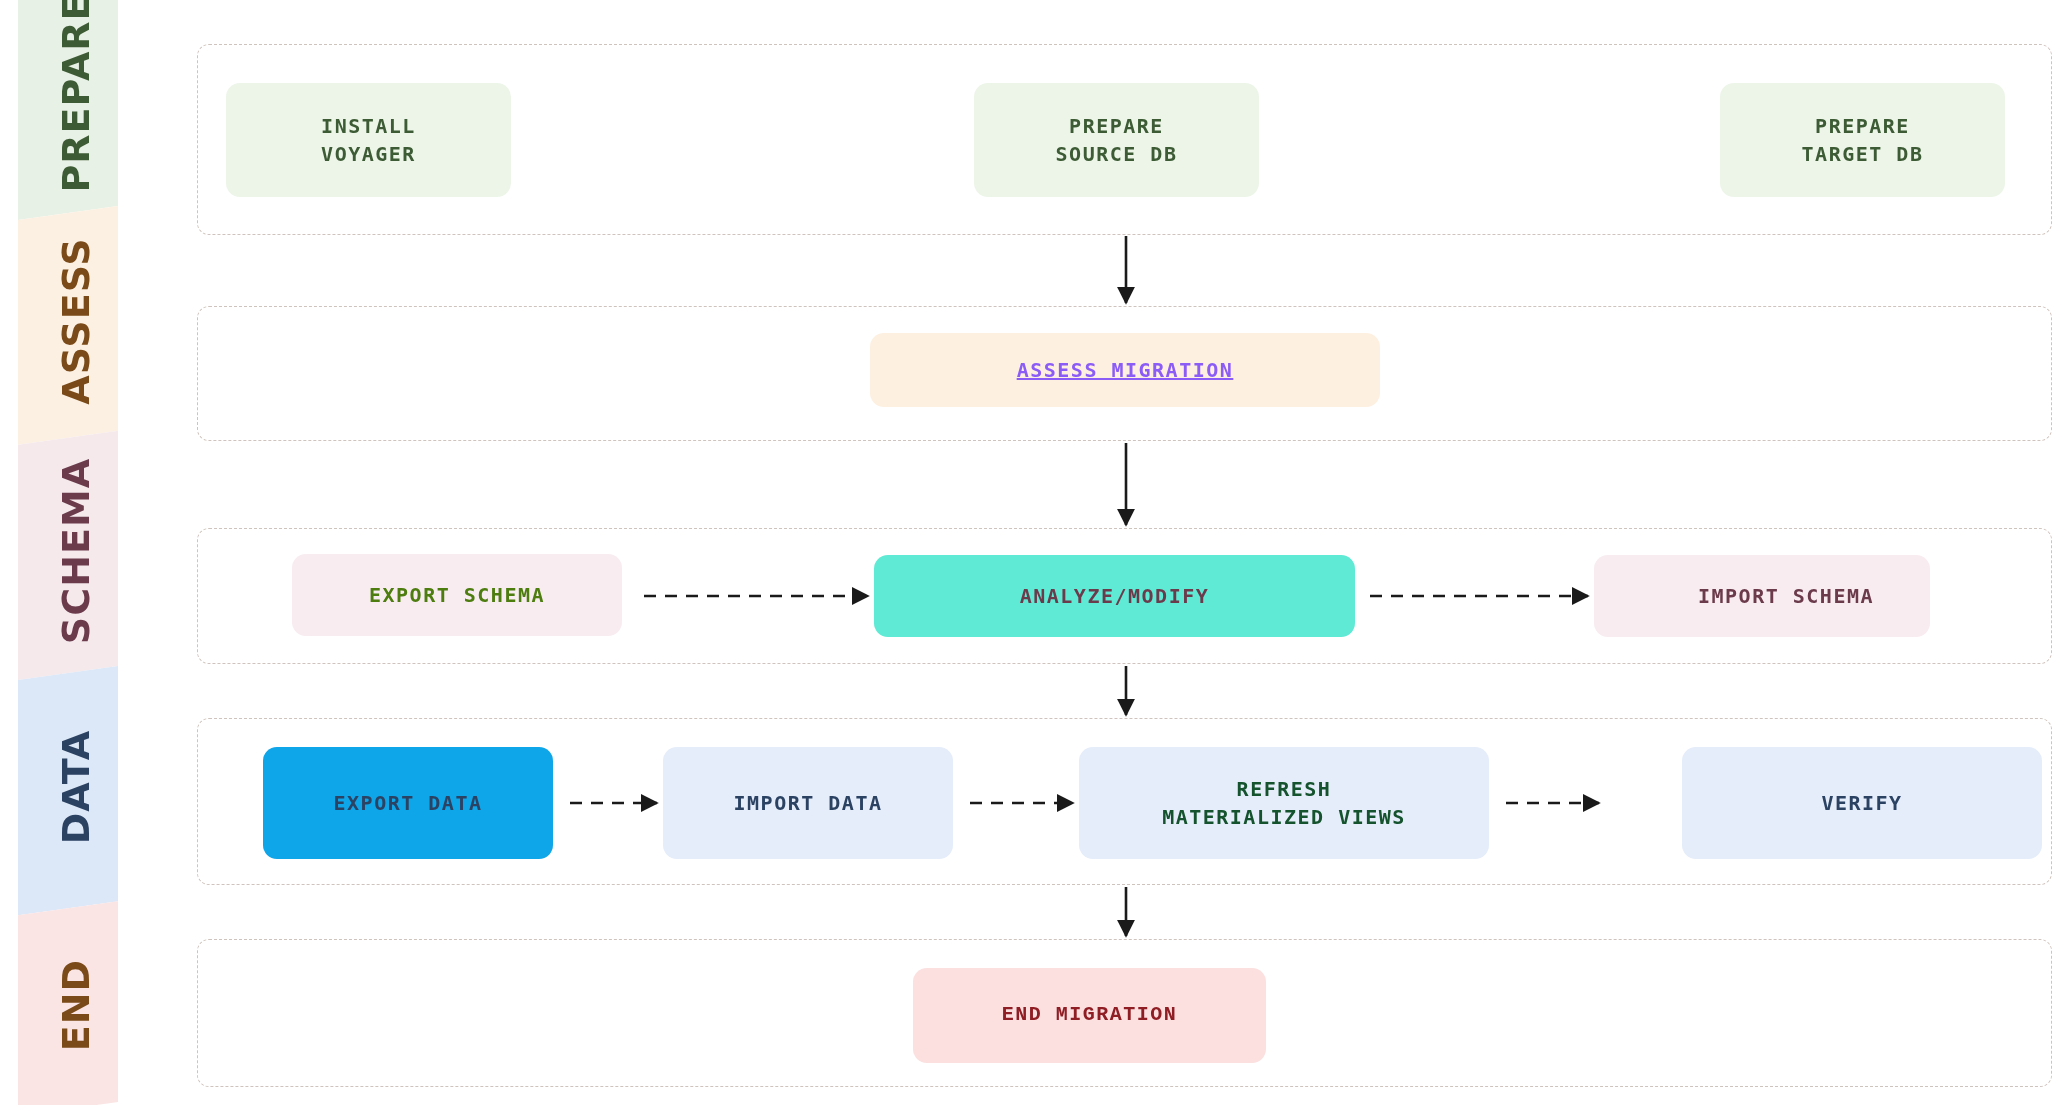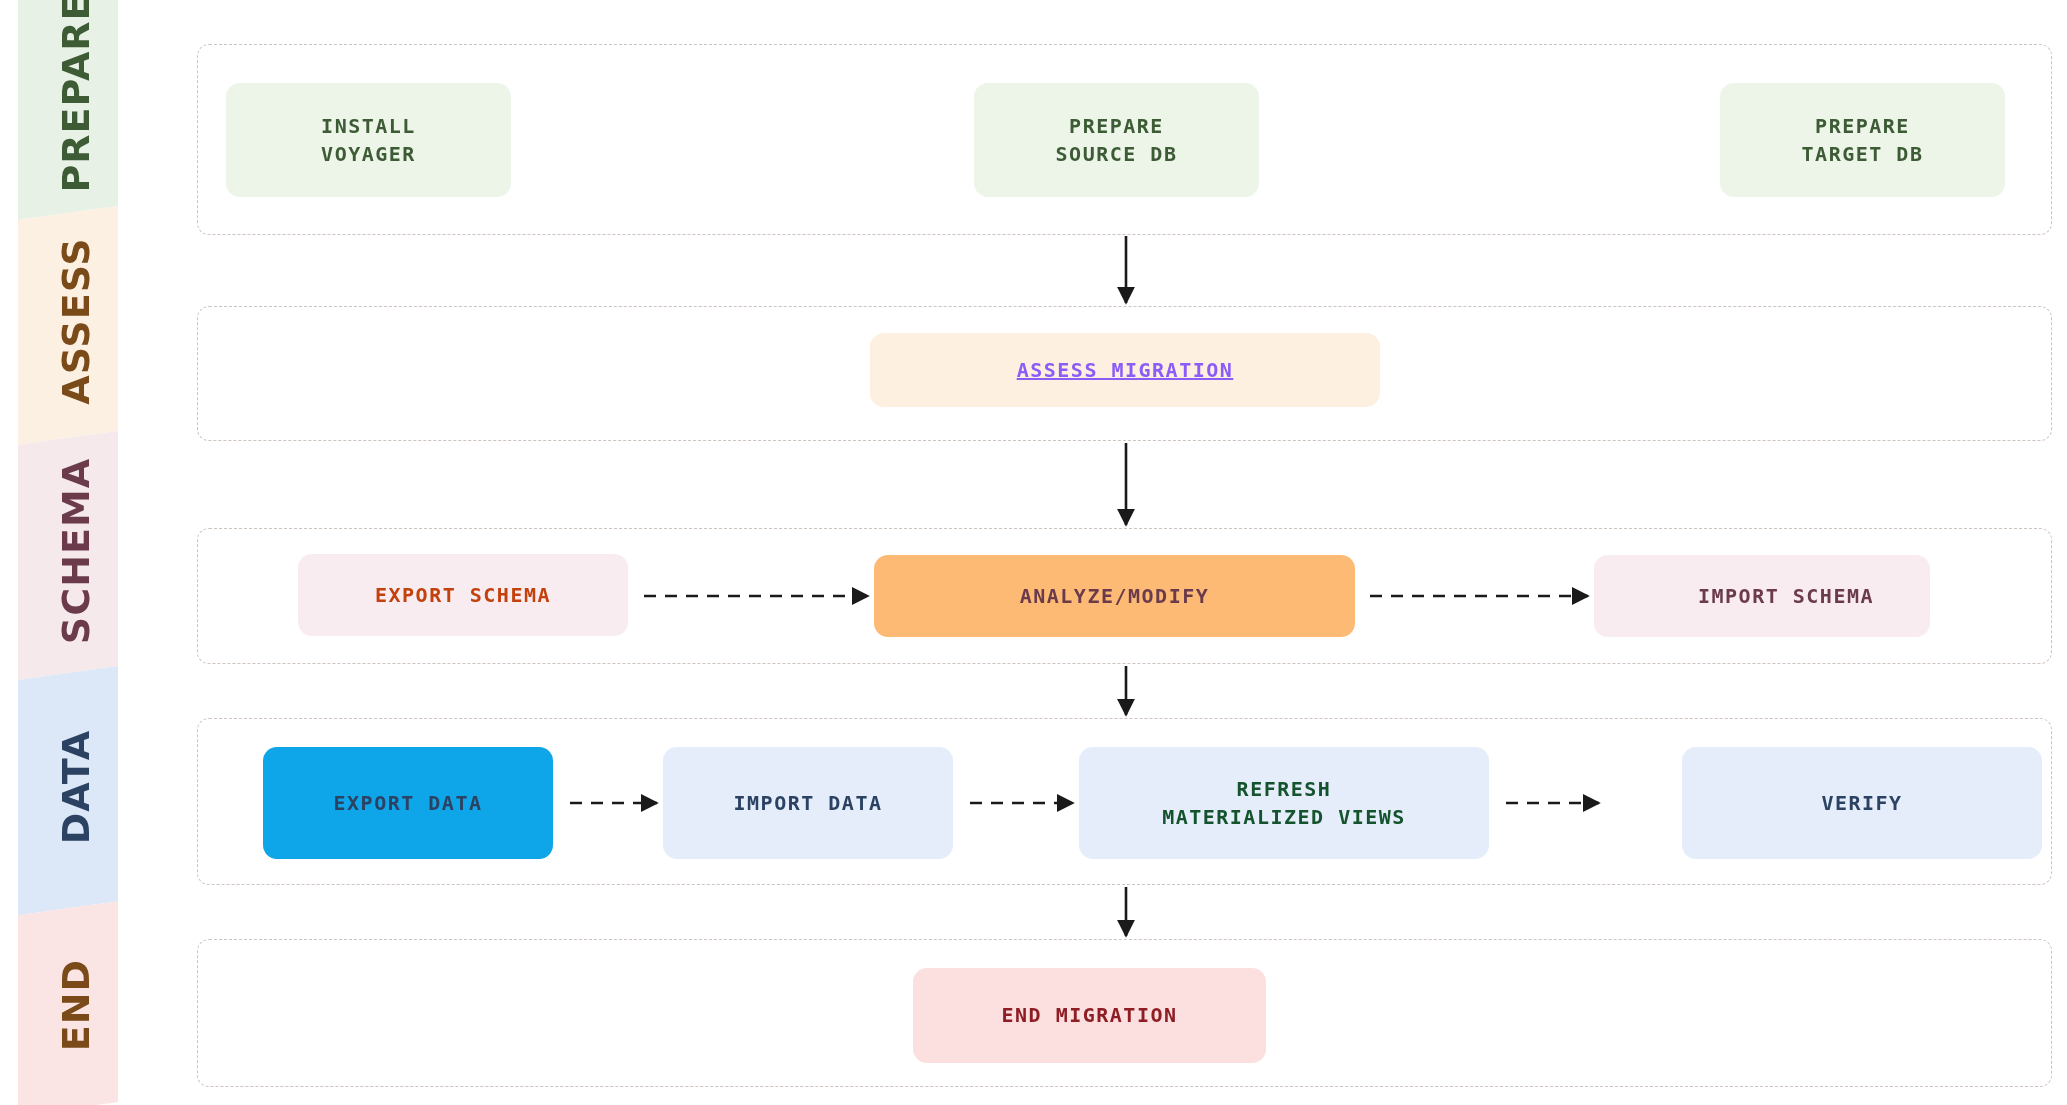--- a/index.html
+++ b/index.html
@@ -87,29 +87,29 @@
     </div>
 
   <div id="nodes">
       <div class="node" style="left: 226px; top: 83px; width: 285px; height: 114px; background: rgb(237, 245, 233); color: rgb(61, 92, 53);">INSTALL
 VOYAGER</div>
       <div class="node" style="left: 974px; top: 83px; width: 285px; height: 114px; background: rgb(237, 245, 233); color: rgb(61, 92, 53);">PREPARE
 SOURCE DB</div>
       <div class="node" style="left: 1720px; top: 83px; width: 285px; height: 114px; background: rgb(237, 245, 233); color: rgb(61, 92, 53);">PREPARE
 TARGET DB</div>
       <div class="node" style="left: 870px; top: 333px; width: 510px; height: 74px; background: rgb(253, 240, 224); color: #8b5cf6; text-decoration: underline;">ASSESS MIGRATION</div>
-      <div class="node" style="left: 298px; top: 554px; width: 330px; height: 82px; background: rgb(248, 236, 240); color: #c2410c;">EXPORT SCHEMA</div>
-      <div class="node" style="left: 874px; top: 555px; width: 481px; height: 82px; background: #fdba74; color: rgb(107, 59, 76);">ANALYZE/MODIFY</div>
+      <div class="node" style="left: 292px; top: 554px; width: 330px; height: 82px; background: rgb(248, 236, 240); color: #4d7c0f;">EXPORT SCHEMA</div>
+      <div class="node" style="left: 874px; top: 555px; width: 481px; height: 82px; background: #5eead4; color: rgb(107, 59, 76);">ANALYZE/MODIFY</div>
       <div class="node" style="left: 1594px; top: 555px; width: 336px; height: 82px; background: rgb(248, 236, 240); color: rgb(107, 59, 76); padding-left: 48px;">IMPORT SCHEMA</div>
       <div class="node" style="left: 263px; top: 747px; width: 290px; height: 112px; background: #0ea5e9; color: rgb(43, 66, 99);">EXPORT DATA</div>
       <div class="node" style="left: 663px; top: 747px; width: 290px; height: 112px; background: rgb(229, 237, 250); color: rgb(43, 66, 99);">IMPORT DATA</div>
       <div class="node" style="left: 1079px; top: 747px; width: 410px; height: 112px; background: rgb(229, 237, 250); color: #14532d;">REFRESH
 MATERIALIZED VIEWS</div>
       <div class="node" style="left: 1682px; top: 747px; width: 360px; height: 112px; background: rgb(229, 237, 250); color: rgb(43, 66, 99);">VERIFY</div>
-      <div class="node" style="left: 913px; top: 968px; width: 353px; height: 95px; background: rgb(252, 224, 224); color: rgb(143, 29, 36);">END MIGRATION</div>
+      <div class="node" style="left: 913px; top: 968px; width: 353px; height: 95px; background: rgb(252, 224, 224); color: rgb(143, 29, 36); font-family: Liberation Mono, monospace;">END MIGRATION</div>
     </div>
 
   <svg class="arrows" width="2067" height="1105" viewBox="0 0 2067 1105">
     <defs>
       <marker id="arw" viewBox="0 0 10 10" refX="9" refY="5" markerWidth="7" markerHeight="7" orient="auto-start-reverse">
         <path d="M 0 0 L 10 5 L 0 10 z" fill="#1a1a1a"></path>
       </marker>
     </defs>
     <g id="conn-g">
         <line x1="1126" y1="236" x2="1126" y2="303" stroke="#1a1a1a" stroke-width="2.6" marker-end="url(#arw)"></line>

